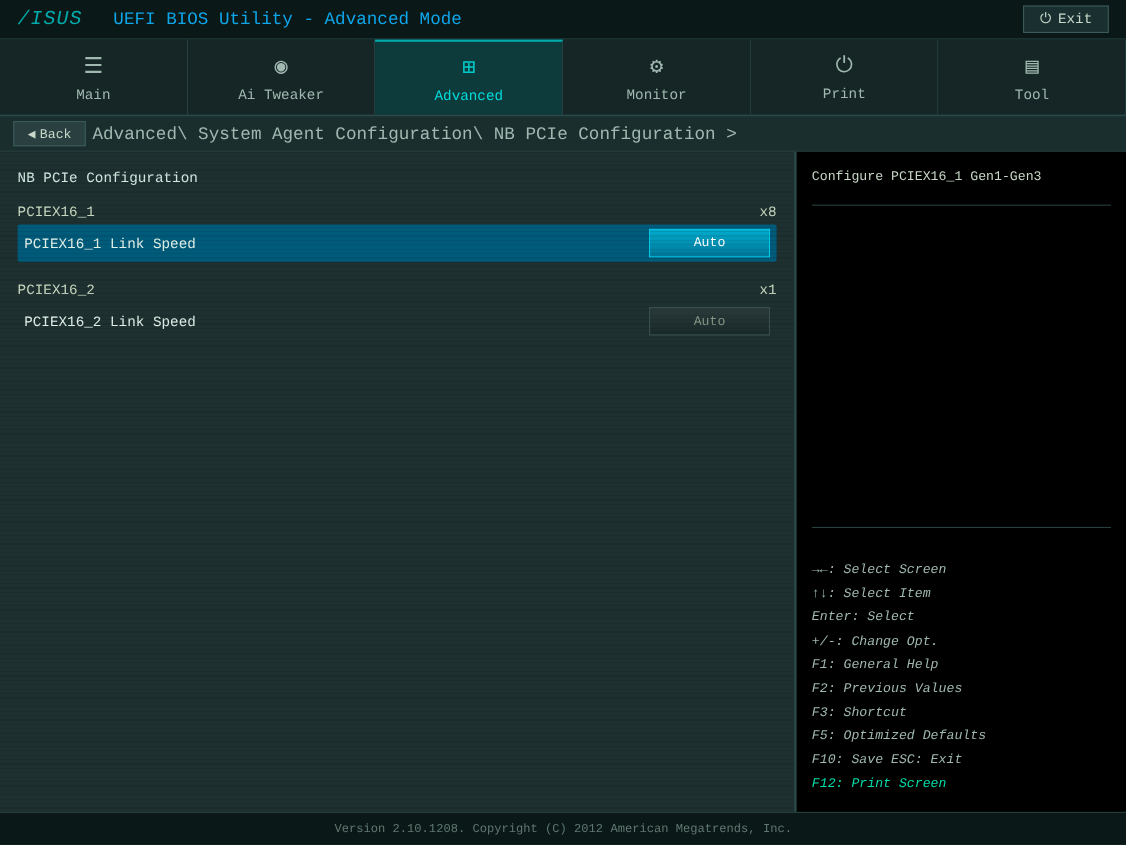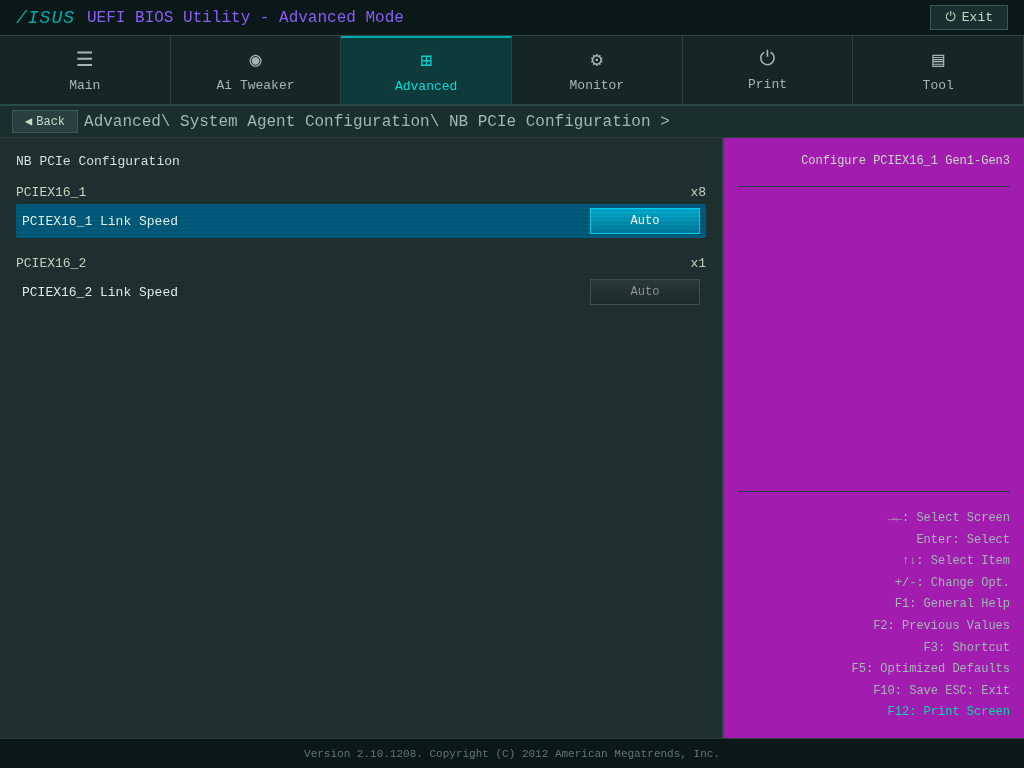--- a/index.html
+++ b/index.html
@@ -32,23 +32,23 @@
 
     #asus-brand {
       color: #00aaaa;
       font-size: 18px;
       font-weight: normal;
       font-style: italic;
       letter-spacing: 1px;
     }
 
     #title-text {
-      color: #8b5cf6;
+      color: #0ea5e9;
       font-size: 16px;
-      margin-left: 4px;
+      margin-left: 20px;
     }
 
     #exit-button {
       display: flex;
       align-items: center;
       gap: 6px;
       background: #1a3030;
       border: 1px solid #3a5a5a;
       color: #c8d8c8;
       padding: 4px 14px;
@@ -208,41 +208,41 @@
 
     .auto-button.inactive {
       background: linear-gradient(to bottom, #2a3a3a, #1a2a2a);
       color: #889888;
       border: 1px solid #3a5050;
     }
 
     
     #right-panel {
       width: 300px;
-      background: #a21caf;
+      background: #000000;
       padding: 14px;
       display: flex;
       flex-direction: column;
       gap: 0;
-      text-align: right;
     }
 
     #config-description {
       color: #c8d8c8;
       font-size: 12px;
       line-height: 1.5;
       margin-bottom: 16px;
       padding-bottom: 16px;
       border-bottom: 1px solid #2a4040;
     }
 
     #keyboard-shortcuts {
       margin-top: auto;
-      padding-top: 16px;
+      padding-top: 28px;
       border-top: 1px solid #2a4040;
+      font-style: italic;
     }
 
     .shortcut-item {
       font-size: 12px;
       line-height: 1.8;
       color: #a0b8b0;
     }
 
     .shortcut-item.highlight {
       color: #00ddaa;
@@ -341,22 +341,22 @@
         <button class="auto-button inactive">Auto</button>
       </div>
     </div>
   </div>
 
   <div id="right-panel">
     <div id="config-description">Configure PCIEX16_1 Gen1-Gen3</div>
 
     <div id="keyboard-shortcuts">
       <div class="shortcut-item">→←: Select Screen</div>
+      <div class="shortcut-item">↑↓: Select Item</div>
       <div class="shortcut-item">Enter: Select</div>
-      <div class="shortcut-item">↑↓: Select Item</div>
       <div class="shortcut-item">+/-: Change Opt.</div>
       <div class="shortcut-item">F1: General Help</div>
       <div class="shortcut-item">F2: Previous Values</div>
       <div class="shortcut-item">F3: Shortcut</div>
       <div class="shortcut-item">F5: Optimized Defaults</div>
       <div class="shortcut-item">F10: Save  ESC: Exit</div>
       <div class="shortcut-item highlight">F12: Print Screen</div>
     </div>
   </div>
 

